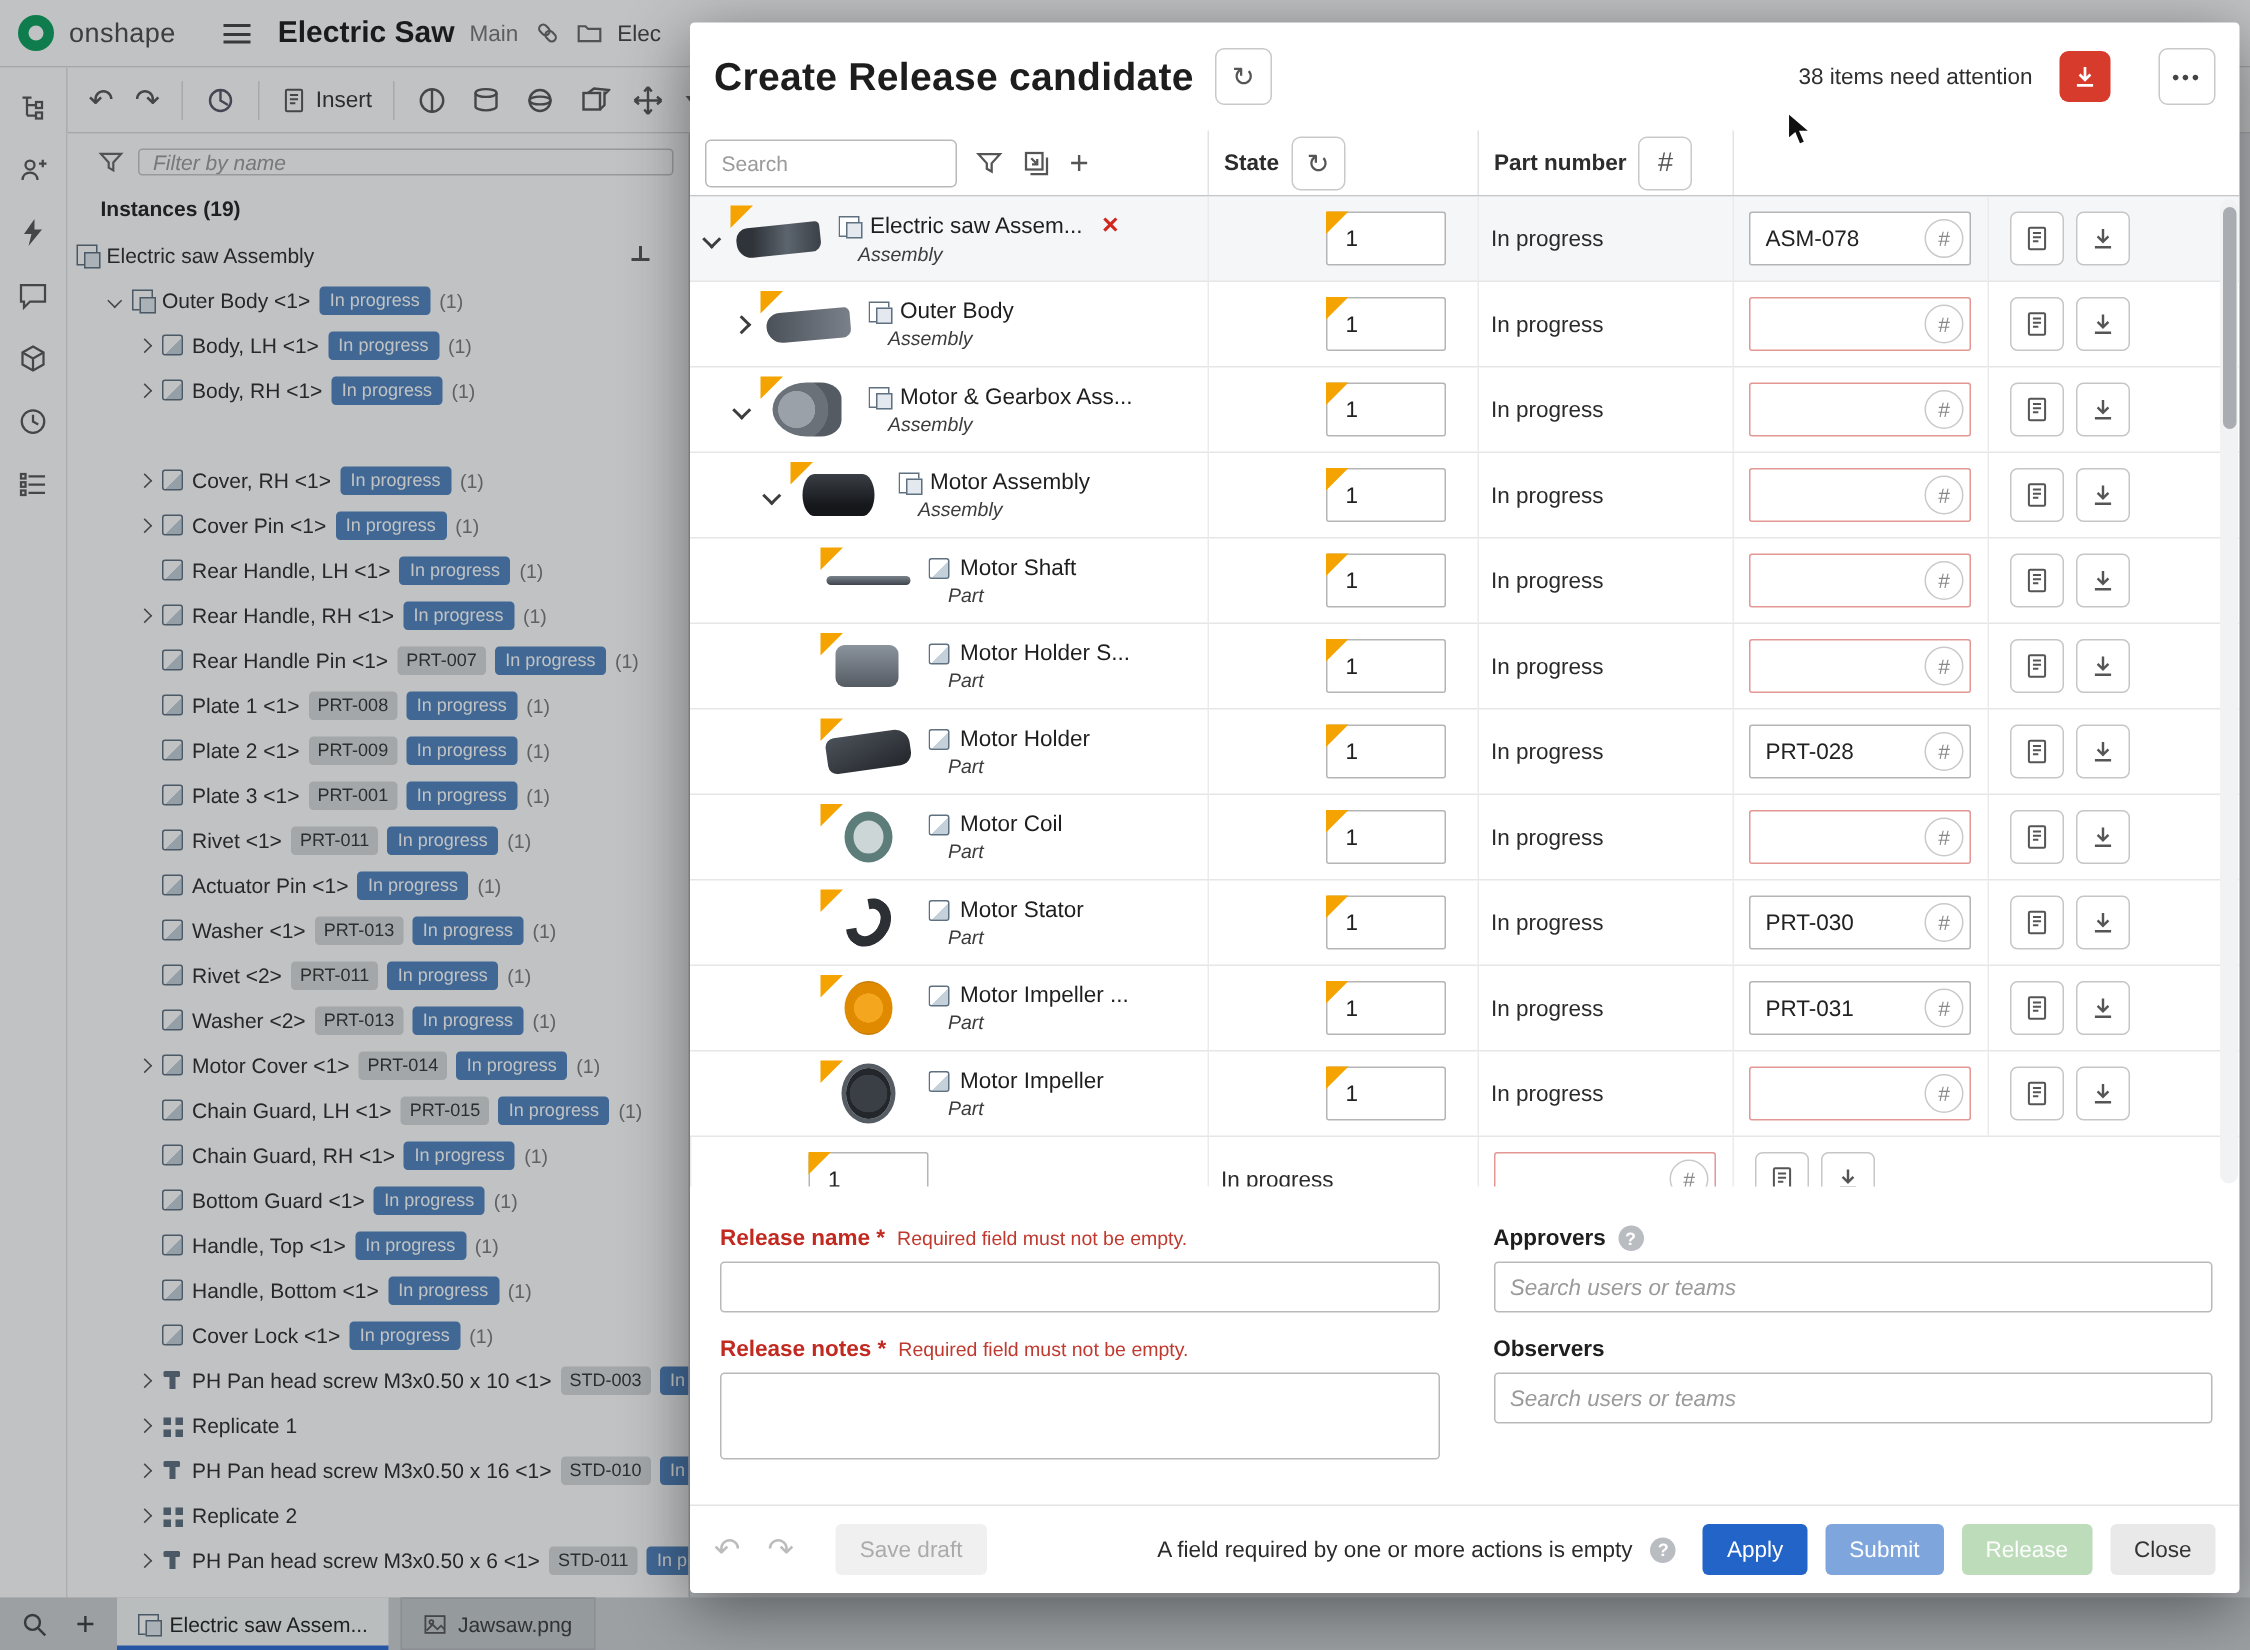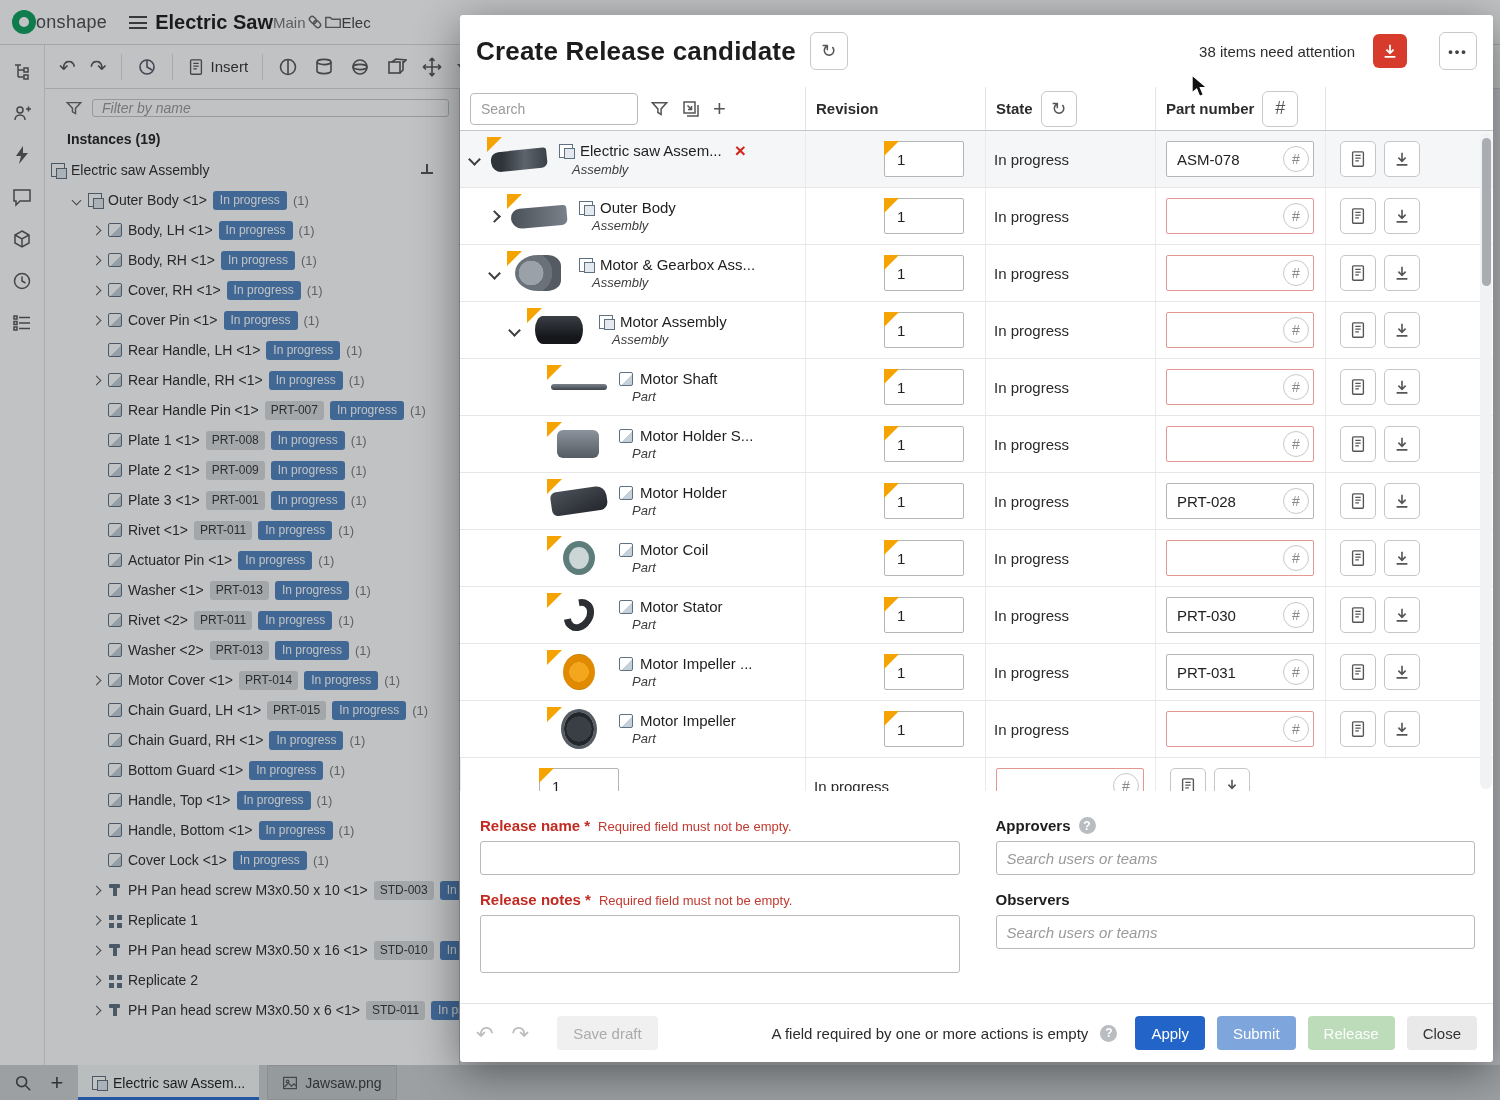--- a/index.html
+++ b/index.html
@@ -6,21 +6,21 @@
 html,body{width:1500px;height:1100px;overflow:hidden;position:relative;
   font-family:"Liberation Sans",sans-serif;background:#eceef0;color:#222}
 button{font-family:inherit;cursor:pointer}
 input,textarea{font-family:inherit}
 .spacer{flex:1}
 svg{display:block}
 
 
 .app{position:absolute;inset:0;z-index:1}
 .topbar{position:absolute;left:0;top:0;right:0;height:45px;background:#fff;border-bottom:1px solid #d8dadc;
-  display:flex;align-items:center;padding:0 12px}
+  display:flex;align-items:center;gap:10px;padding:0 12px}
 .logo-mark{width:24px;height:24px;border-radius:50%;background:#0ba05c;position:relative;flex:0 0 24px}
 .logo-mark::after{content:"";position:absolute;left:7px;top:7px;width:10px;height:10px;border-radius:50%;background:#fff}
 .brand{font-size:18px;color:#4a4a4a;letter-spacing:.3px}
 .hamburger{width:18px;height:13px;border-top:2px solid #444;border-bottom:2px solid #444;position:relative;margin-left:22px}
 .hamburger::after{content:"";position:absolute;left:0;right:0;top:4.5px;height:2px;background:#444}
 .doc-title{font-size:20px;font-weight:700;color:#1b1b1b;margin-left:8px;white-space:nowrap}
 .workspace{font-size:15px;color:#767676}
 .top-icon{color:#5c5c5c}
 .folder-label{font-size:15px;color:#444;white-space:nowrap}
 
@@ -326,21 +326,21 @@
   </div>
         <div class="tree-row" style="padding-left: 46px;">
     <span class="chev right"></span>
     <span class="titem-icon icon-part"></span>
     <span class="tname">Body, RH &lt;1&gt;</span>
 
     <span class="status-badge">In progress</span>
     <span class="count">(1)</span>
 
   </div>
-        <div class="tree-row" style="padding-left: 46px;">
+        <div class="tree-row" style="padding-left: 46px; margin-top: 30px;">
     <span class="chev right"></span>
     <span class="titem-icon icon-part"></span>
     <span class="tname">Cover, RH &lt;1&gt;</span>
 
     <span class="status-badge">In progress</span>
     <span class="count">(1)</span>
 
   </div>
         <div class="tree-row" style="padding-left: 46px;">
     <span class="chev right"></span>
@@ -600,23 +600,20 @@
         </svg>
       </span>
       <span class="ctl-icon">
         <svg width="20" height="20" viewBox="0 0 20 20" fill="none" stroke="#555" stroke-width="1.5">
           <rect x="3" y="3" width="11" height="11"></rect>
             <path d="M6 17h11V6"></path>
             <path d="M6.5 6.5l4 4M10.5 7v3.5H7"></path>
         </svg>
       </span>
       <span class="ctl-icon plus-glyph">+</span>
-    </div>
-    <div class="ctrl-cell">
-      <span class="col-label">Revision</span>
     </div>
     <div class="ctrl-cell">
       <span class="col-label">State</span>
       <button class="sq-btn sm push-right">↻</button>
     </div>
     <div class="ctrl-cell">
       <span class="col-label">Part number</span>
       <button class="sq-btn sm push-right">#</button>
     </div>
     <div class="ctrl-cell"></div>

